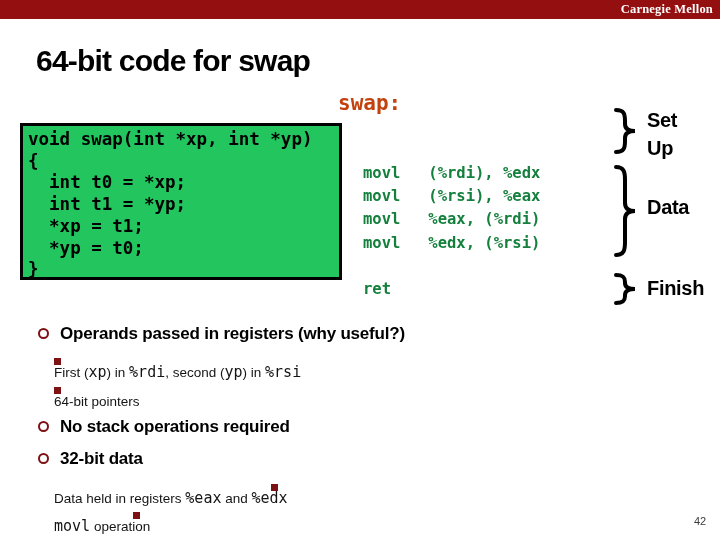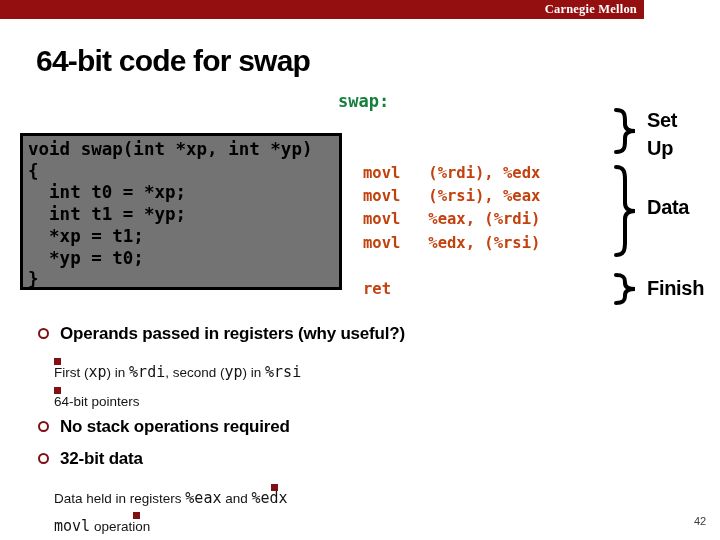--- a/index.html
+++ b/index.html
@@ -2,52 +2,52 @@
 <html><head>
 <meta charset="utf-8">
 <style>
   html,body{margin:0;padding:0;background:#e8e8e8;}
   .slide{
     position:relative;width:720px;height:540px;background:#ffffff;
     font-family:"Liberation Sans",sans-serif;overflow:hidden;
   }
   
   .topbar{
-    position:absolute;left:0;top:0;width:644px;height:19px;background:#940f10;
+    position:absolute;left:0;top:0;width:720px;height:19px;background:#940f10;
     display:flex;align-items:center;justify-content:flex-end;
   }
   .brand{
     color:#ffffff;font-family:"Liberation Serif",serif;font-weight:bold;
     font-size:12.5px;padding-right:7px;letter-spacing:0.2px;
   }
   
   .title{
     position:absolute;left:36px;top:44px;margin:0;color:#000000;
     font-size:30px;font-weight:bold;letter-spacing:-0.8px;
   }
   
   .code-box{
-    position:absolute;left:20px;top:133px;width:316px;height:151px;
-    background:#737373;border:3px solid #000000;
+    position:absolute;left:20px;top:123px;width:316px;height:151px;
+    background:#22c55e;border:3px solid #000000;
   }
   .c-code{
     margin:0;padding:3px 0 0 5px;
     font-family:"DejaVu Sans Mono",monospace;font-weight:bold;
     font-size:17.5px;line-height:21.7px;color:#000000;white-space:pre;
   }
   
   .swap-label{
     position:absolute;left:338px;top:91px;
     font-family:"DejaVu Sans Mono",monospace;font-weight:bold;
-    font-size:17px;color:#15803d;
+    font-size:21px;color:#c2410c;
   }
   .asm{
     position:absolute;left:363px;top:162px;margin:0;
     font-family:"DejaVu Sans Mono",monospace;font-weight:bold;
-    font-size:15.5px;line-height:23.2px;color:#c2410c;white-space:pre;
+    font-size:15.5px;line-height:23.2px;color:#15803d;white-space:pre;
   }
   
   .brace{position:absolute;left:612px;}
   .brace path{stroke:#000000;stroke-width:4;fill:none;stroke-linecap:round;}
   .brace-setup{top:108px;}
   .brace-body{top:165px;}
   .brace-finish{top:273px;}
   .brace-label{
     position:absolute;left:647px;color:#000000;
     font-size:20px;font-weight:bold;letter-spacing:-0.3px;

